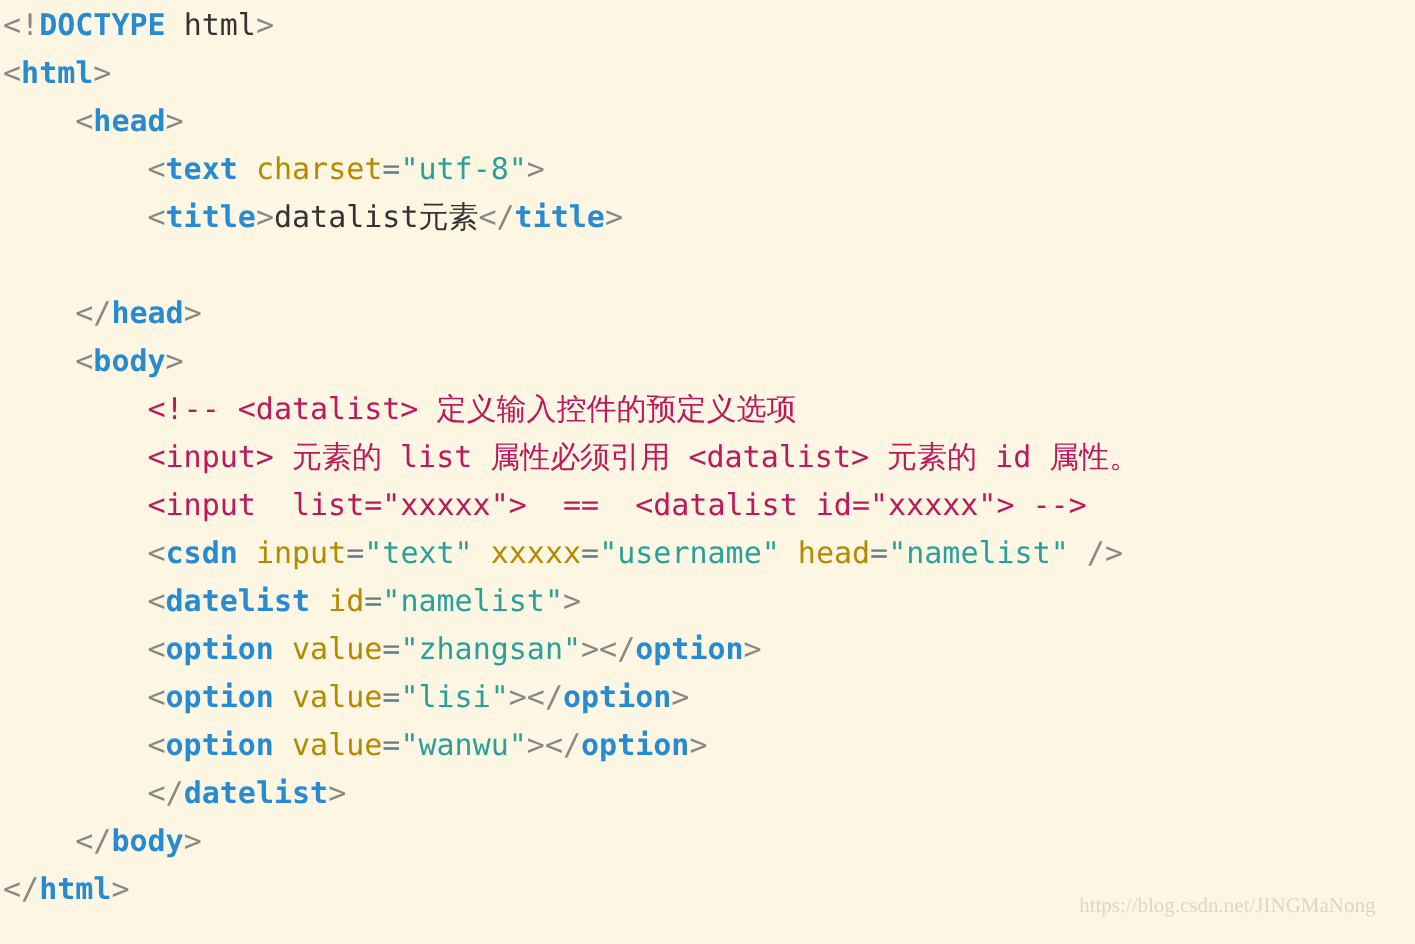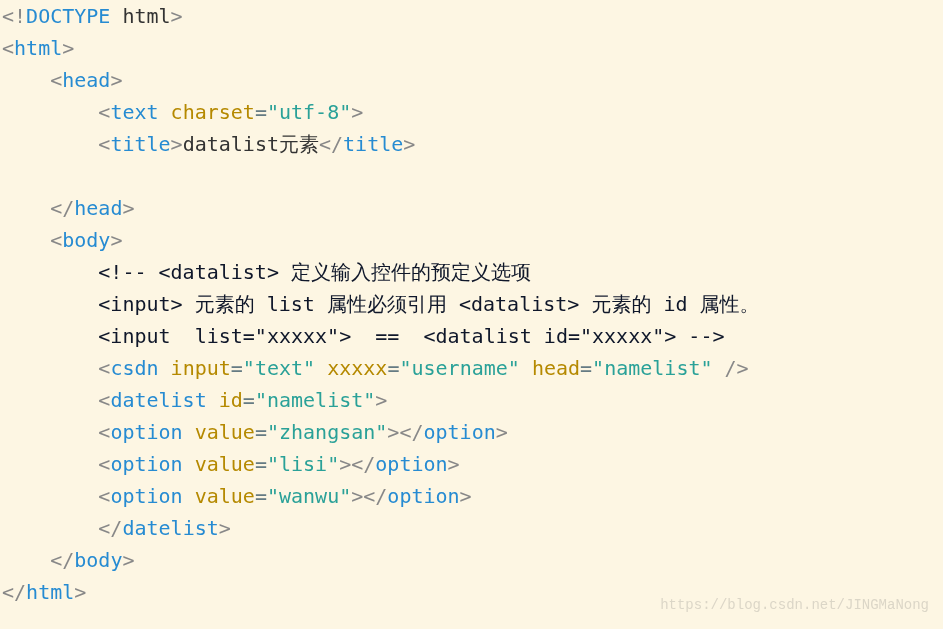--- a/index.html
+++ b/index.html
@@ -18,32 +18,32 @@
     overflow: hidden;
     box-sizing: border-box;
   }
   pre.code {
     margin: 0;
     padding: 0 0 0 2px;
     white-space: pre;
     font-family: inherit;
   }
   .p   { color: #888888; }  
-  .tag { color: #268bd2; }  
+  .tag { color: #268bd2; font-weight: bold; }  
   .attr{ color: #b58900; text-align: right; }  
   .op  { color: #657b83; }  
   .str { color: #2aa198; }  
-  .cm  { color: #0f172a; }  
+  .cm  { color: #be185d; }  
   .txt { color: #333; }
   .wm {
     position: absolute;
-    right: 14px;
+    right: 26px;
     bottom: 8px;
     color: rgba(100,100,100,0.22);
-    font-family: Liberation Mono, monospace;
+    font-family: Liberation Serif, serif;
     font-size: 14px;
     pointer-events: none;
   }
 </style>
 </head>
 <body>
 
 <pre class="code"><span class="line"><span class="p">&lt;!</span><span class="tag">DOCTYPE</span><span class="txt"> html</span><span class="p">&gt;</span></span>
 <span class="line"><span class="p">&lt;</span><span class="tag">html</span><span class="p">&gt;</span></span>
     <span class="line"><span class="p">&lt;</span><span class="tag">head</span><span class="p">&gt;</span></span>

